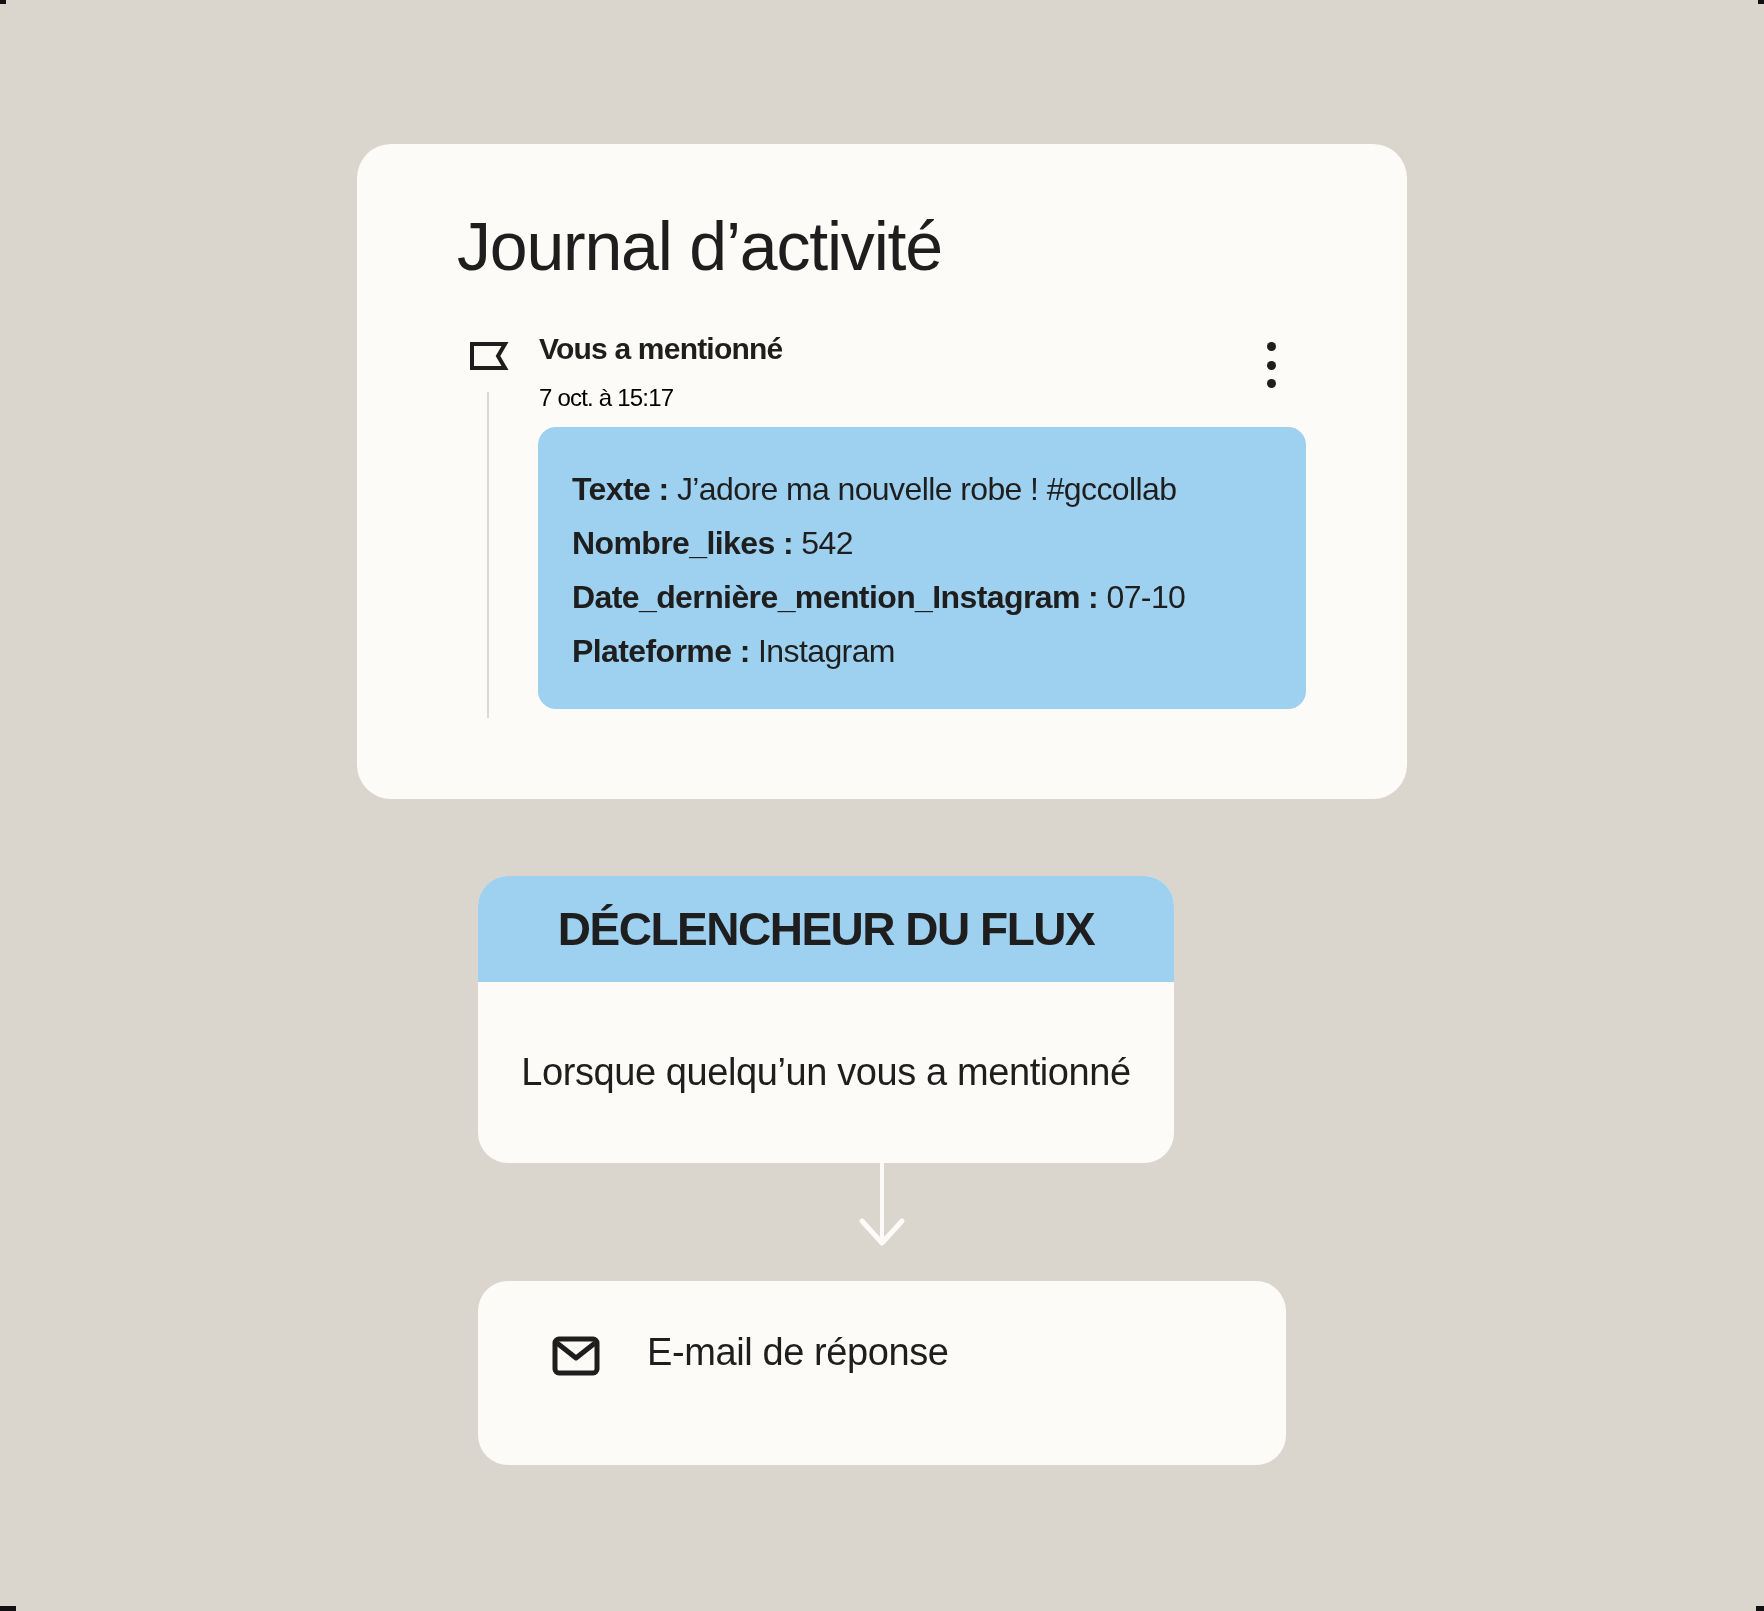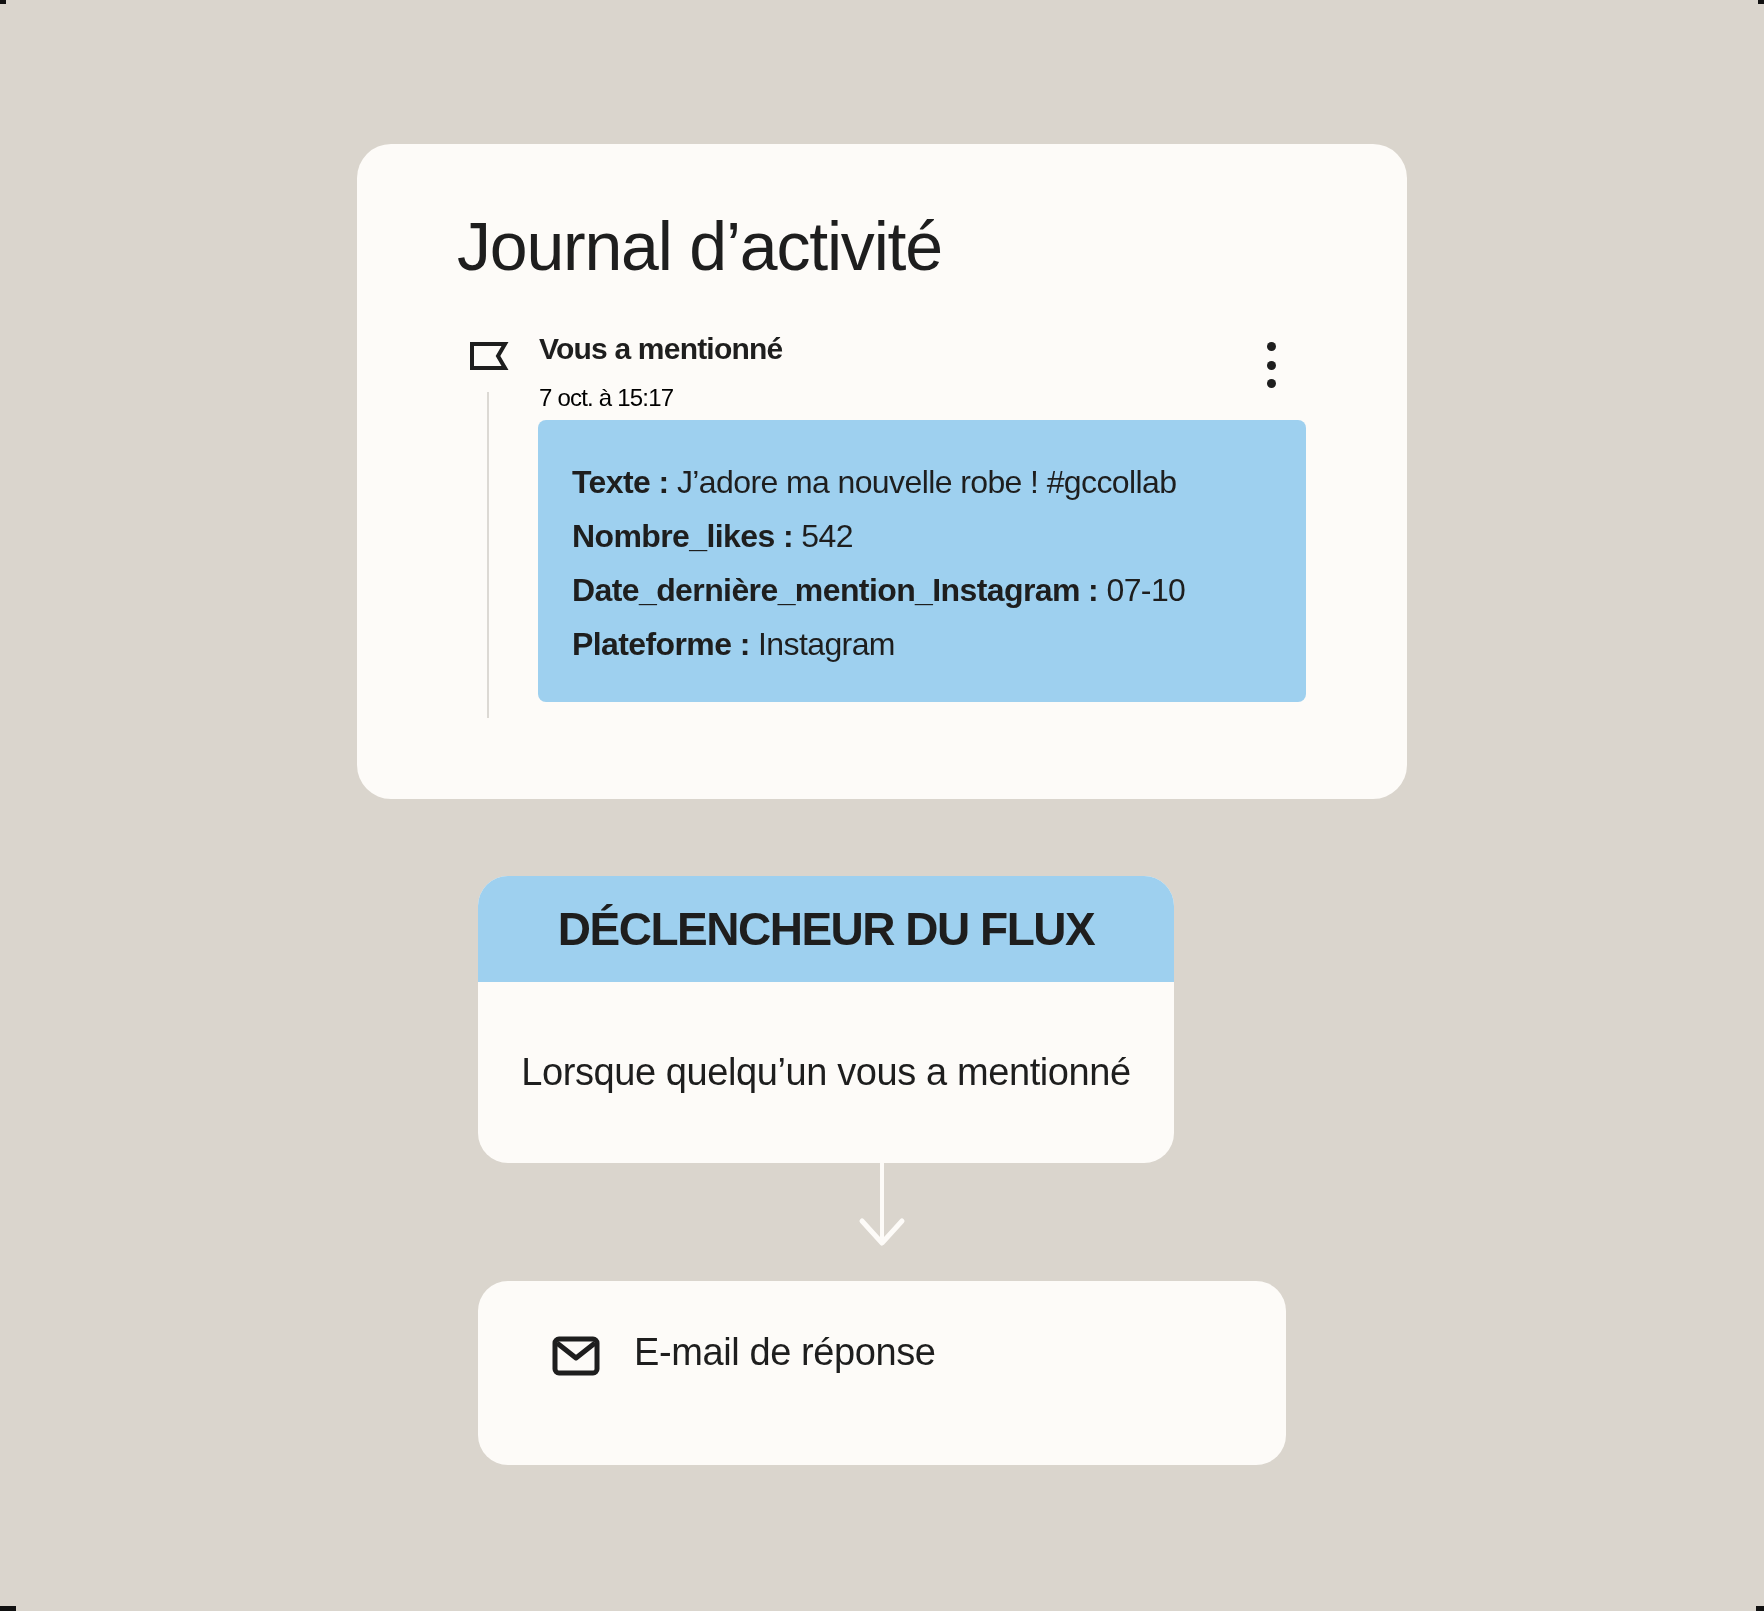--- a/index.html
+++ b/index.html
@@ -30,22 +30,22 @@
     line-height:1; white-space:nowrap; color:#000000;
   }
   .kebab {
     left:901px; top:198px; width:26px; height:46px;
     display:flex; flex-direction:column; align-items:center; justify-content:space-between;
     cursor:pointer;
   }
   .kebab span { width:9px; height:9px; border-radius:50%; background:#1e1e1e; display:block; }
   .timeline-line { left:130px; top:248px; width:2px; height:326px; background:#dcd9d4; }
   .detail-box {
-    left:181px; top:276px; width:768px; height:282px;
-    background:#9ed0ef; border-radius:8px;
+    left:181px; top:283px; width:768px; height:282px;
+    background:#9ed0ef; border-radius:18px;
   }
   .detail-row {
     position:absolute; left:34px; font-size:32px; letter-spacing:-0.6px;
     line-height:1; white-space:nowrap;
   }
   .detail-row b { font-weight:700; }
   .detail-row .val { font-weight:400; }
 
   
   .trigger-card {
@@ -70,21 +70,21 @@
 
   
   .email-card {
     left:478px; top:1281px; width:808px; height:184px;
     background:#fdfbf8; border-radius:30px;
   }
   .mail-icon { left:74px; top:55px; width:48px; height:40px; }
   .email-text {
     left:156px; top:47px; font-size:38px; letter-spacing:-0.4px; line-height:48px;
   }
-  .email-text div { white-space:nowrap; }
+  .email-text div { white-space:nowrap;margin-left:13px; }
 
   .corner-mark { left:0; top:1606px; width:16px; height:5px; background:#111; }
   .corner-mark-r { left:1756px; top:1606px; width:8px; height:5px; background:#111; }
   .corner-mark-tl { left:0; top:0; width:6px; height:4px; background:#111; }
   .corner-mark-tr { left:1758px; top:0; width:6px; height:4px; background:#111; }
 </style>
 </head>
 <body>
 
 <div class="abs activity-card">

